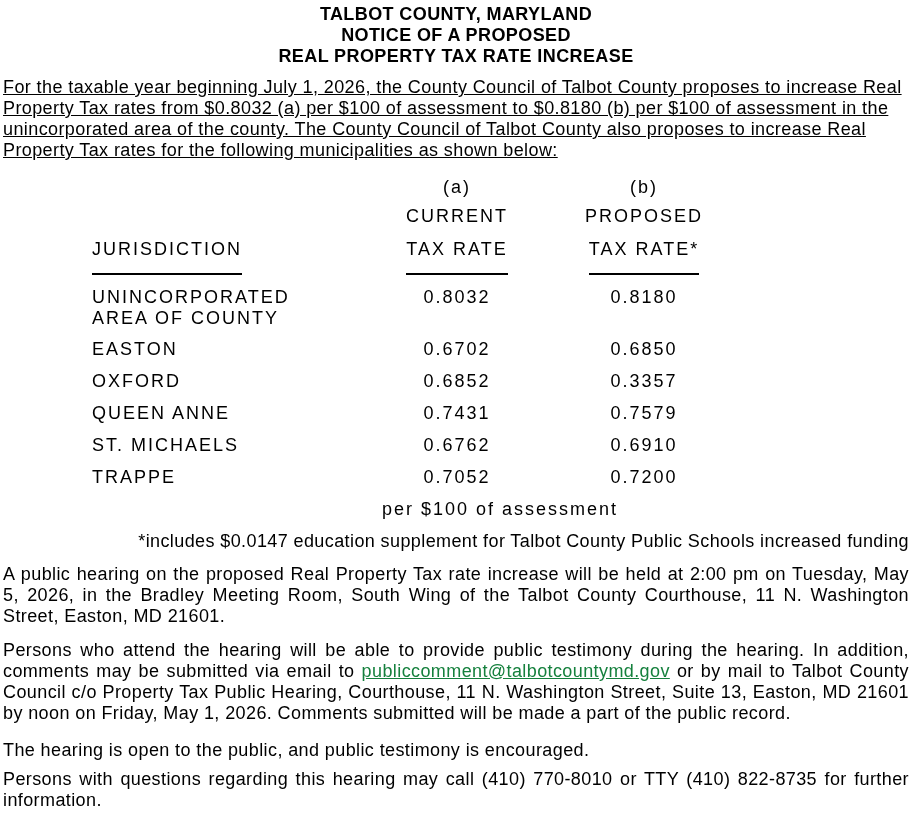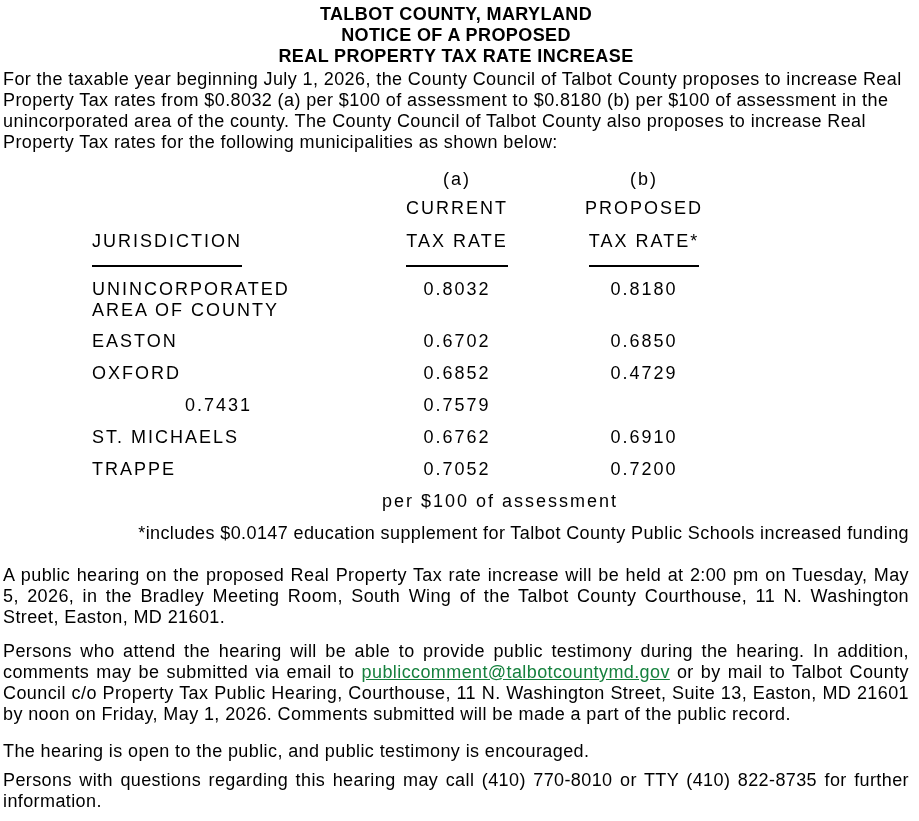--- a/index.html
+++ b/index.html
@@ -23,23 +23,23 @@
     height: 667px;
     padding: 4px 10px 0 3px;
   }
   .title-block {
     text-align: center;
     font-weight: bold;
   }
   .para {
     margin: 0;
   }
-  .intro-para { margin-top: 2px; }
+  .intro-para { margin-top: 10px; text-decoration: underline; }
   .just { text-align: justify; }
-  .hearing-para { margin-top: 21px; }
+  .hearing-para { margin-top: 12px; }
   .testimony-para { margin-top: 13px; }
   .open-para { margin-top: 16px; }
   .questions-para { margin-top: 8px; }
 
   
   .rate-table {
     margin: 16px 0 0 89px;
     letter-spacing: 2px;
   }
   .trow {
@@ -112,24 +112,25 @@
 
     <div class="trow drow">
       <div>EASTON</div>
       <div class="cc">0.6702</div>
       <div class="cc">0.6850</div>
     </div>
 
     <div class="trow drow">
       <div>OXFORD</div>
       <div class="cc">0.6852</div>
-      <div class="cc">0.4729</div>
+      <div class="cc">0.3357</div>
     </div>
 
     <div class="trow drow">
+      <div>QUEEN ANNE</div>
       <div class="cc">0.7431</div>
       <div class="cc">0.7579</div>
     </div>
 
     <div class="trow drow">
       <div>ST. MICHAELS</div>
       <div class="cc">0.6762</div>
       <div class="cc">0.6910</div>
     </div>
 

